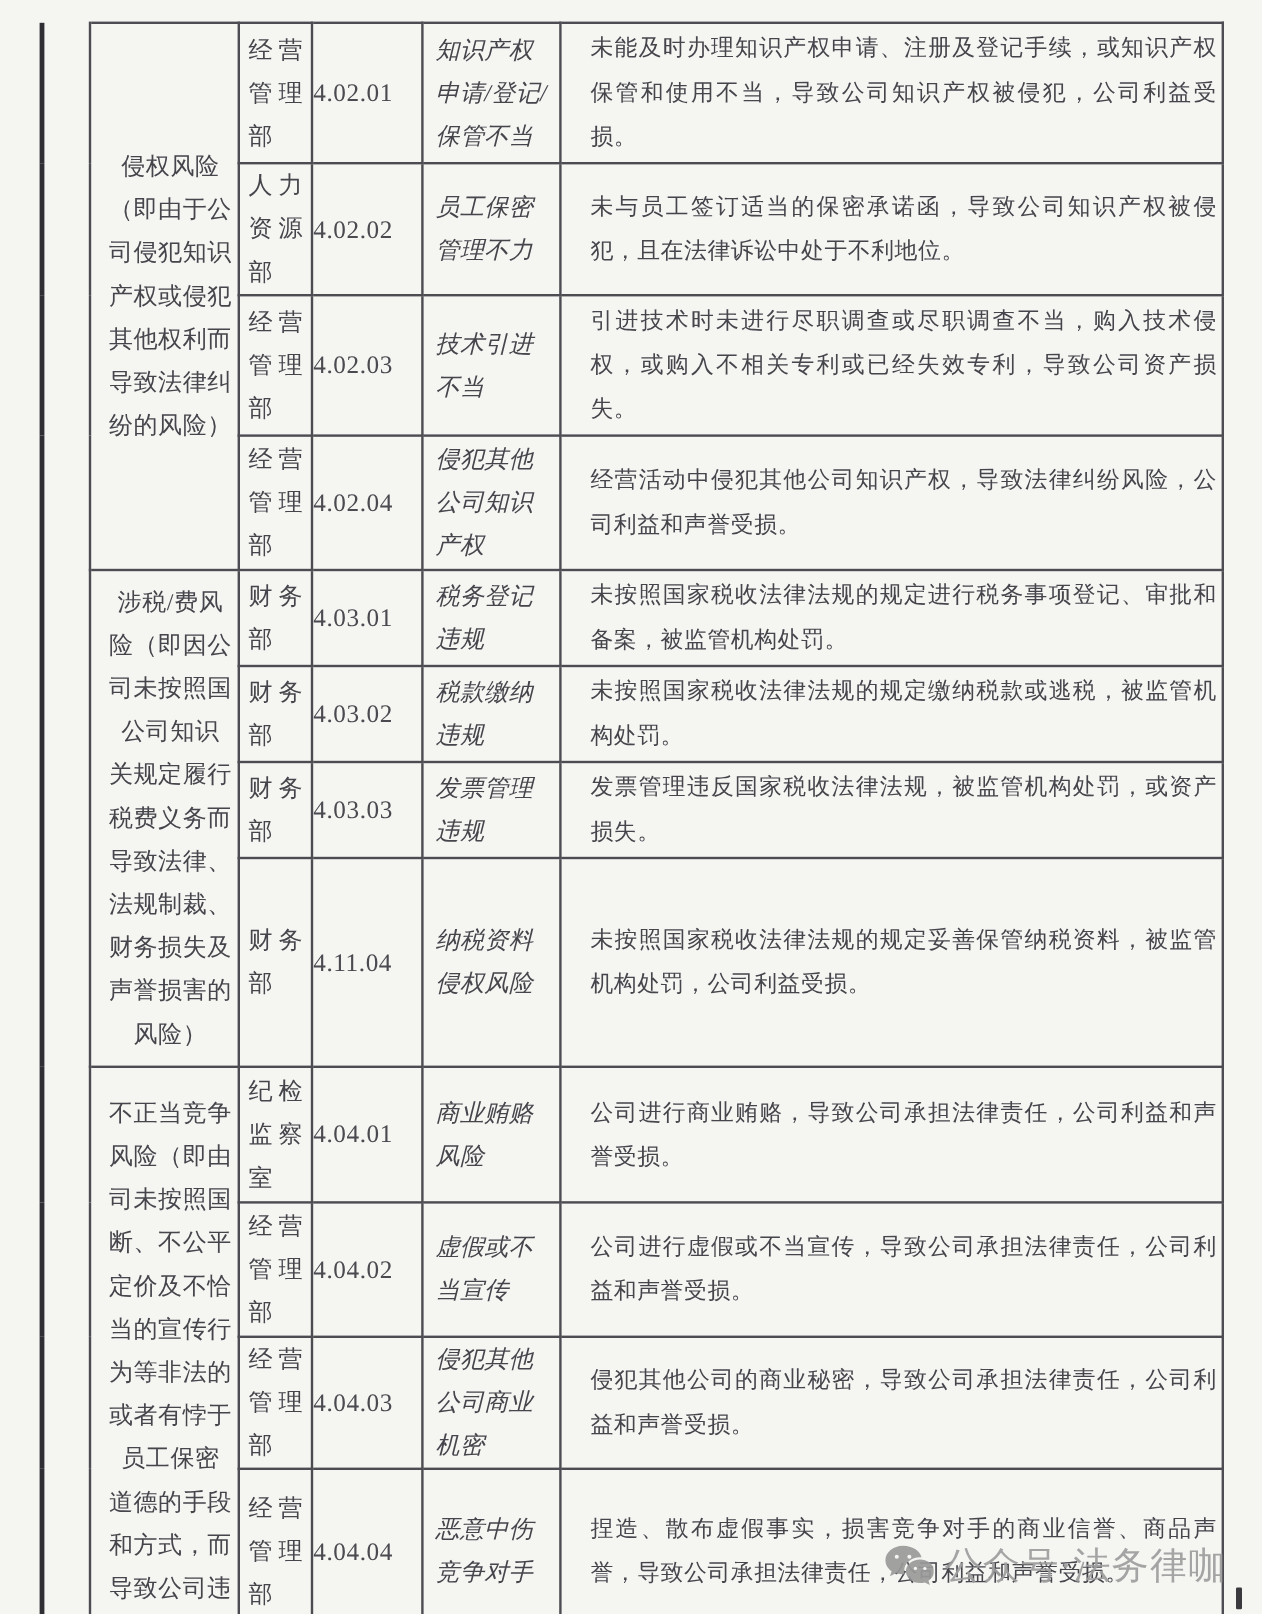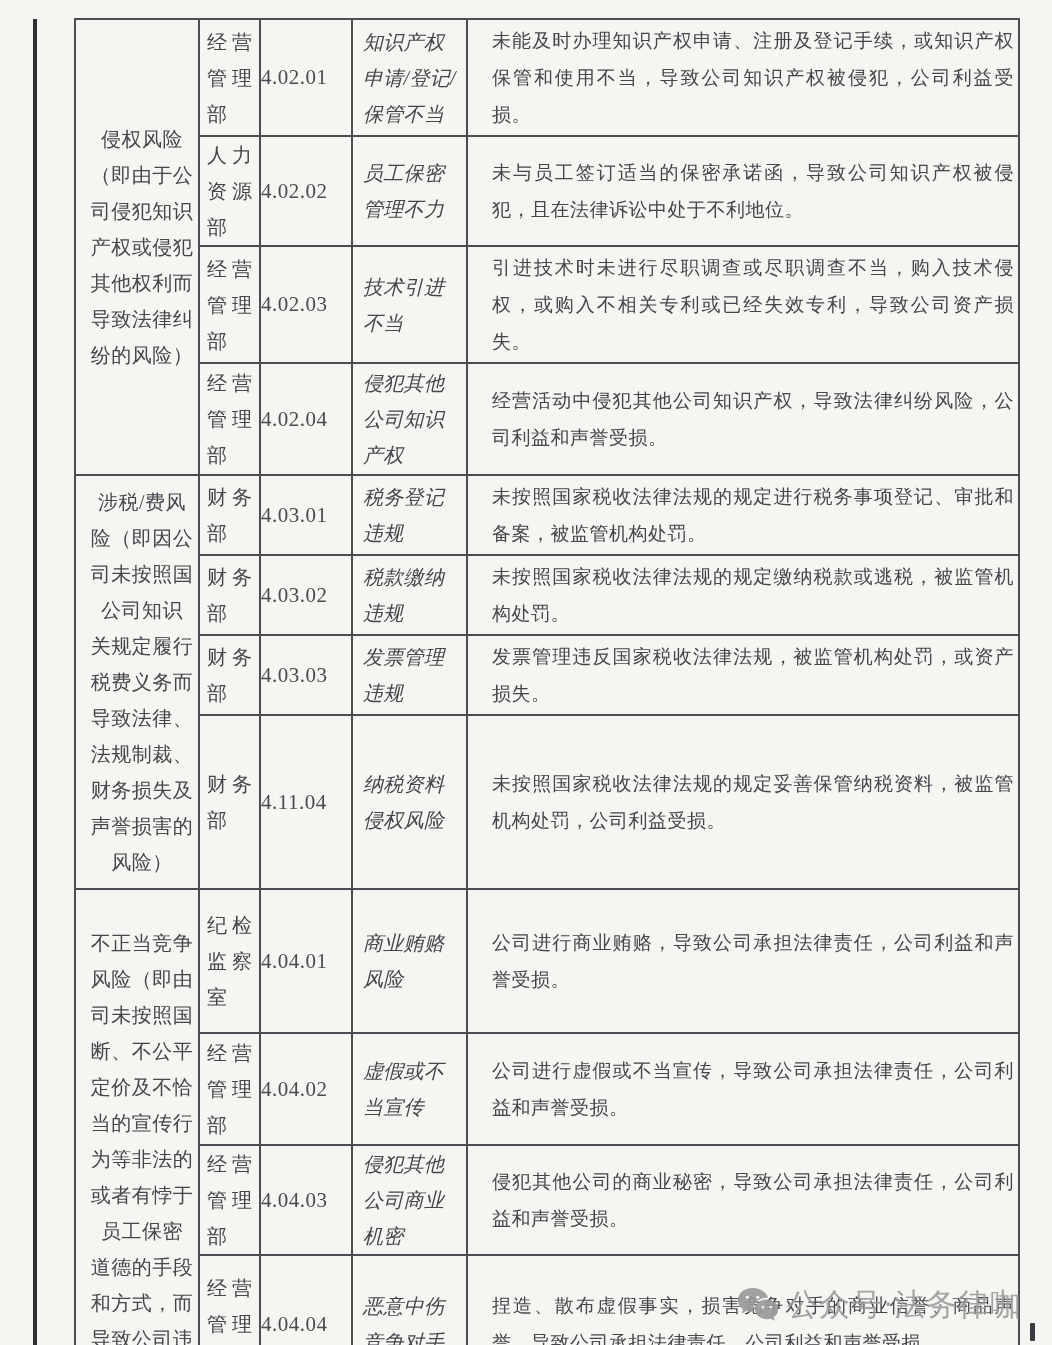--- a/index.html
+++ b/index.html
@@ -267,21 +267,21 @@
             </div>
             <div class="dept-line"><span>部</span></div>
           </td>
           <td class="col-code">4.11.04</td>
           <td class="col-risk">
             <div class="risk-line">纳税资料</div>
             <div class="risk-line">侵权风险</div>
           </td>
           <td class="col-desc">未按照国家税收法律法规的规定妥善保管纳税资料，被监管机构处罚，公司利益受损。</td>
         </tr>
-        <tr style="height: 144px;">
+        <tr style="height: 113px;">
           <td class="col-cat" rowspan="4">
             <div class="cat-line">不正当竞争</div>
             <div class="cat-line">风险（即由</div>
             <div class="cat-line">司未按照国</div>
             <div class="cat-line">断、不公平</div>
             <div class="cat-line">定价及不恰</div>
             <div class="cat-line">当的宣传行</div>
             <div class="cat-line">为等非法的</div>
             <div class="cat-line">或者有悖于</div>
             <div class="cat-line">员工保密</div>

